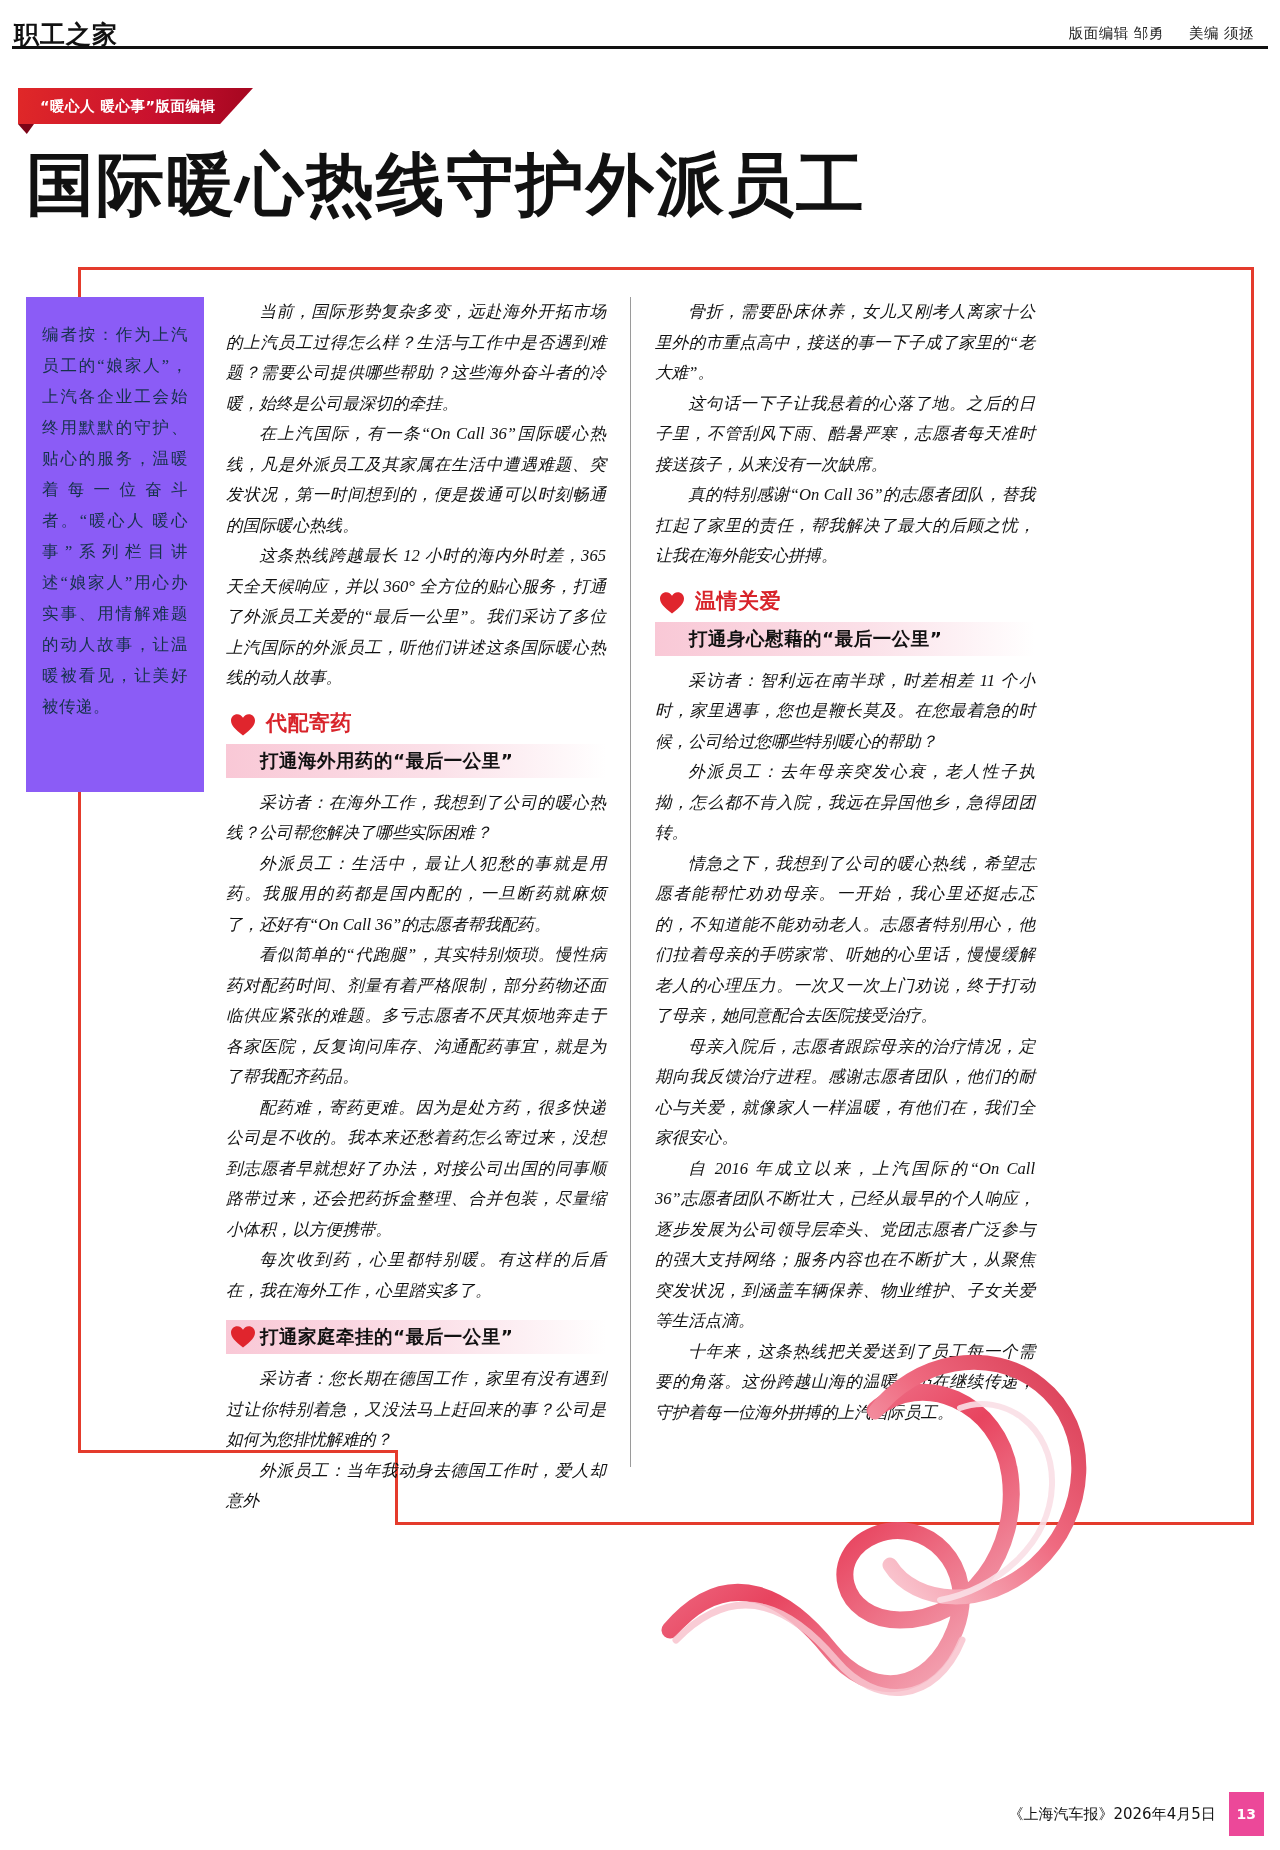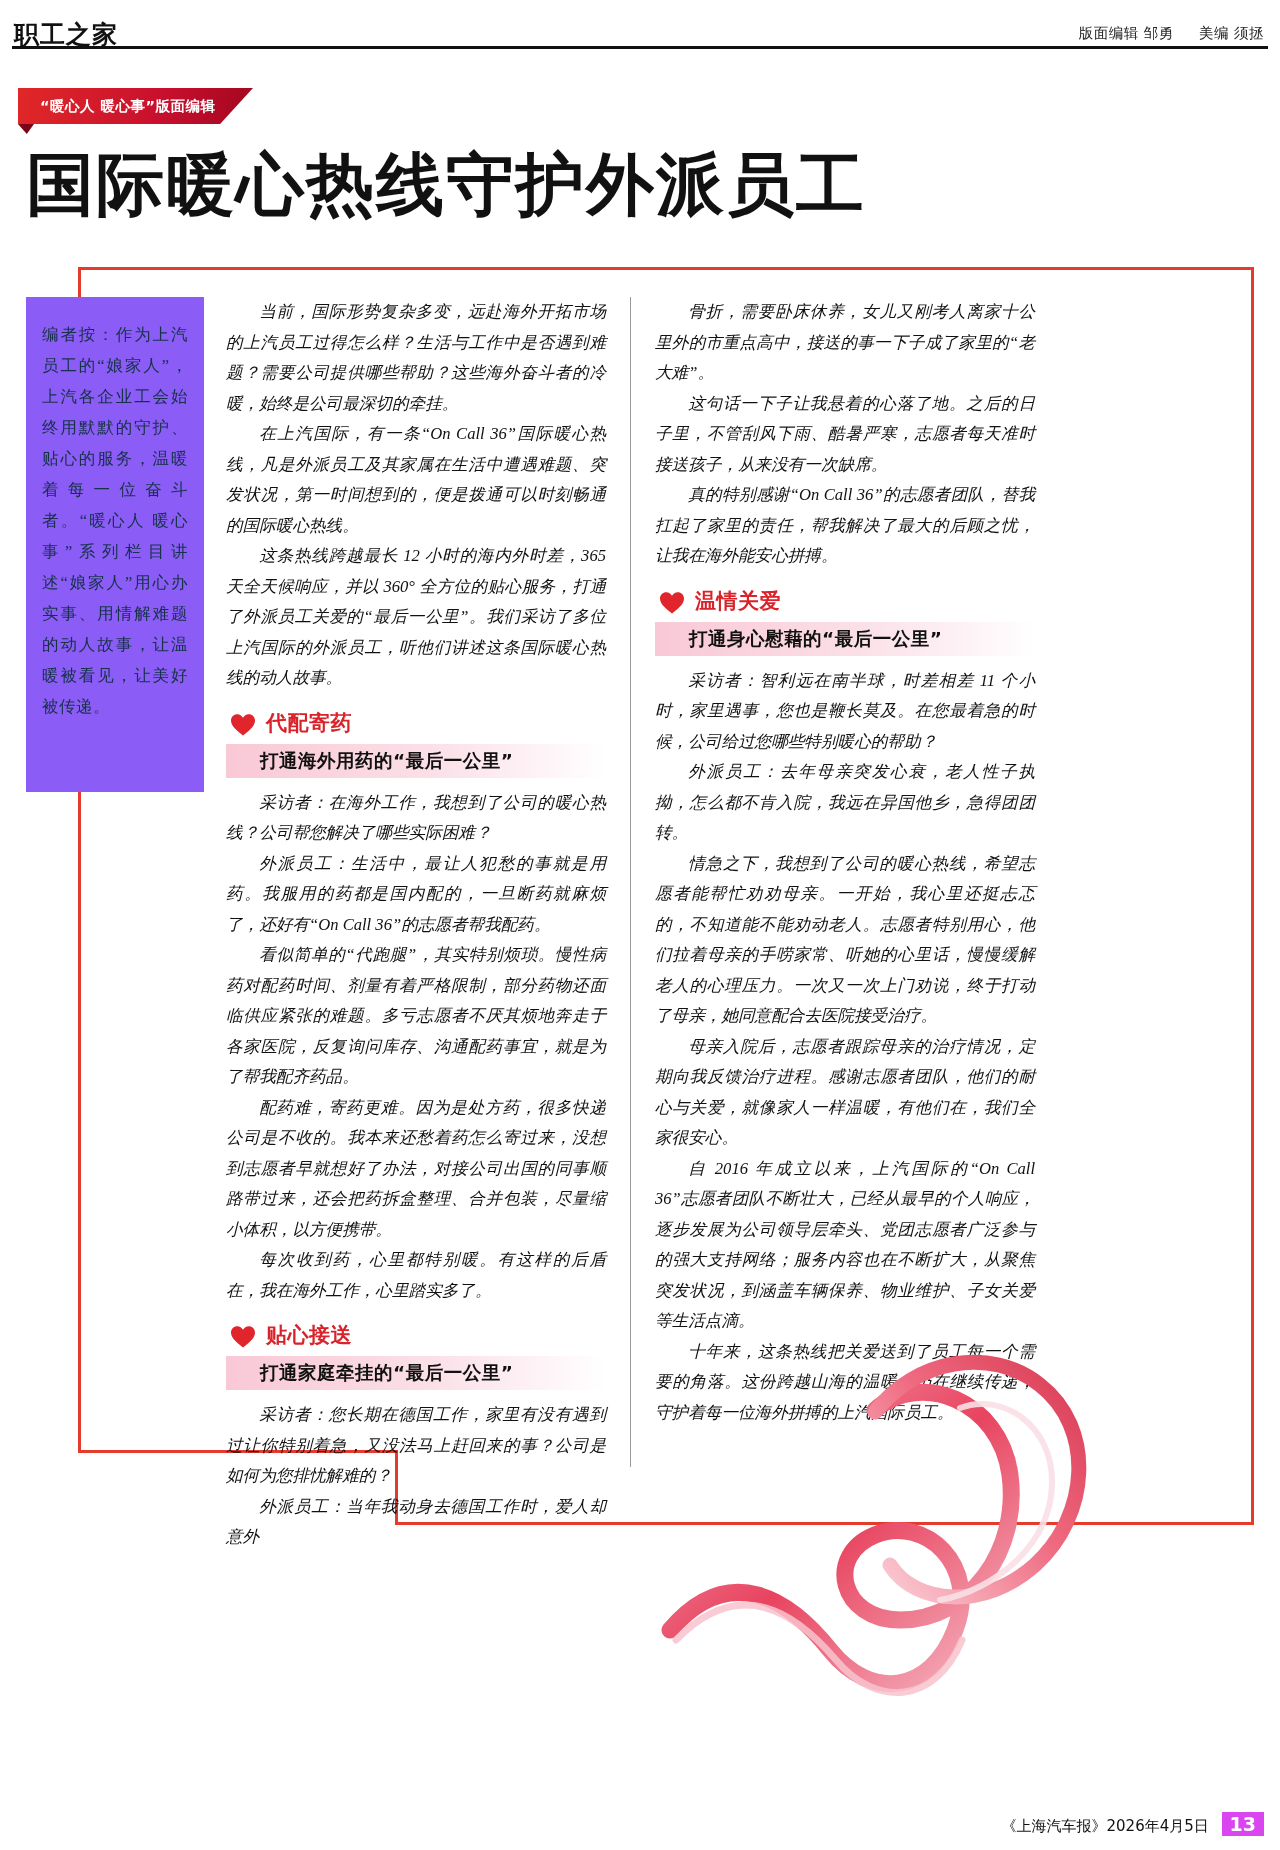--- a/index.html
+++ b/index.html
@@ -12,21 +12,21 @@
     height: 1850px;
     position: relative;
     font-family: "Liberation Serif", "DejaVu Serif", serif;
     color: #111;
     overflow: hidden;
   }
 
   
   .masthead {
     position: absolute;
-    top: 14px; left: 0; right: 0;
+    top: 14px; left: 0; right: 10px;
     height: 42px;
   }
   .masthead-title {
     position: absolute;
     left: 14px; top: 4px;
     font-family: "DejaVu Sans", "Liberation Sans", sans-serif;
     font-weight: bold;
     font-size: 25px;
     letter-spacing: 1px;
     color: #111;
@@ -183,26 +183,26 @@
   
   .footer {
     position: absolute;
     right: 16px; bottom: 14px;
     font-family: "DejaVu Sans", "Liberation Sans", sans-serif;
     font-size: 15px;
     color: #111;
   }
   .page-num {
     display: inline-block;
-    background: #d946ef;
+    background: #ec4899;
     color: #fff;
     font-weight: bold;
-    padding: 1px 8px;
+    padding: 14px 8px;
     margin-left: 8px;
-    font-size: 19px;
+    font-size: 14px;
   }
 
   
   .ribbon-art {
     position: absolute;
     left: 640px; top: 1300px;
     width: 600px; height: 420px;
     pointer-events: none;
   }
 </style>
@@ -247,21 +247,20 @@
   <p class="para">采访者：在海外工作，我想到了公司的暖心热线？公司帮您解决了哪些实际困难？</p>
   <p class="para">外派员工：生活中，最让人犯愁的事就是用药。我服用的药都是国内配的，一旦断药就麻烦了，还好有“On Call 36”的志愿者帮我配药。</p>
   <p class="para">看似简单的“代跑腿”，其实特别烦琐。慢性病药对配药时间、剂量有着严格限制，部分药物还面临供应紧张的难题。多亏志愿者不厌其烦地奔走于各家医院，反复询问库存、沟通配药事宜，就是为了帮我配齐药品。</p>
   <p class="para">配药难，寄药更难。因为是处方药，很多快递公司是不收的。我本来还愁着药怎么寄过来，没想到志愿者早就想好了办法，对接公司出国的同事顺路带过来，还会把药拆盒整理、合并包装，尽量缩小体积，以方便携带。</p>
   <p class="para">每次收到药，心里都特别暖。有这样的后盾在，我在海外工作，心里踏实多了。</p>
 
   <div class="section">
     <svg class="heart" viewBox="0 0 32 30">
       <path d="M16 28 C6 21 1 15 1 9.5 C1 4.8 4.6 1.5 8.8 1.5 C12 1.5 14.6 3.4 16 6 C17.4 3.4 20 1.5 23.2 1.5 C27.4 1.5 31 4.8 31 9.5 C31 15 26 21 16 28 Z" fill="#e0252d"></path>
     </svg>
-    <div class="section-title">贴心接送</div>
     <div class="section-sub">打通家庭牵挂的“最后一公里”</div>
   </div>
 
   <p class="para">采访者：您长期在德国工作，家里有没有遇到过让你特别着急，又没法马上赶回来的事？公司是如何为您排忧解难的？</p>
   <p class="para">外派员工：当年我动身去德国工作时，爱人却意外</p>
 </div>
 
 <div class="col col-right">
   <p class="para">骨折，需要卧床休养，女儿又刚考人离家十公里外的市重点高中，接送的事一下子成了家里的“老大难”。</p>
   <p class="para">这句话一下子让我悬着的心落了地。之后的日子里，不管刮风下雨、酷暑严寒，志愿者每天准时接送孩子，从来没有一次缺席。</p>

